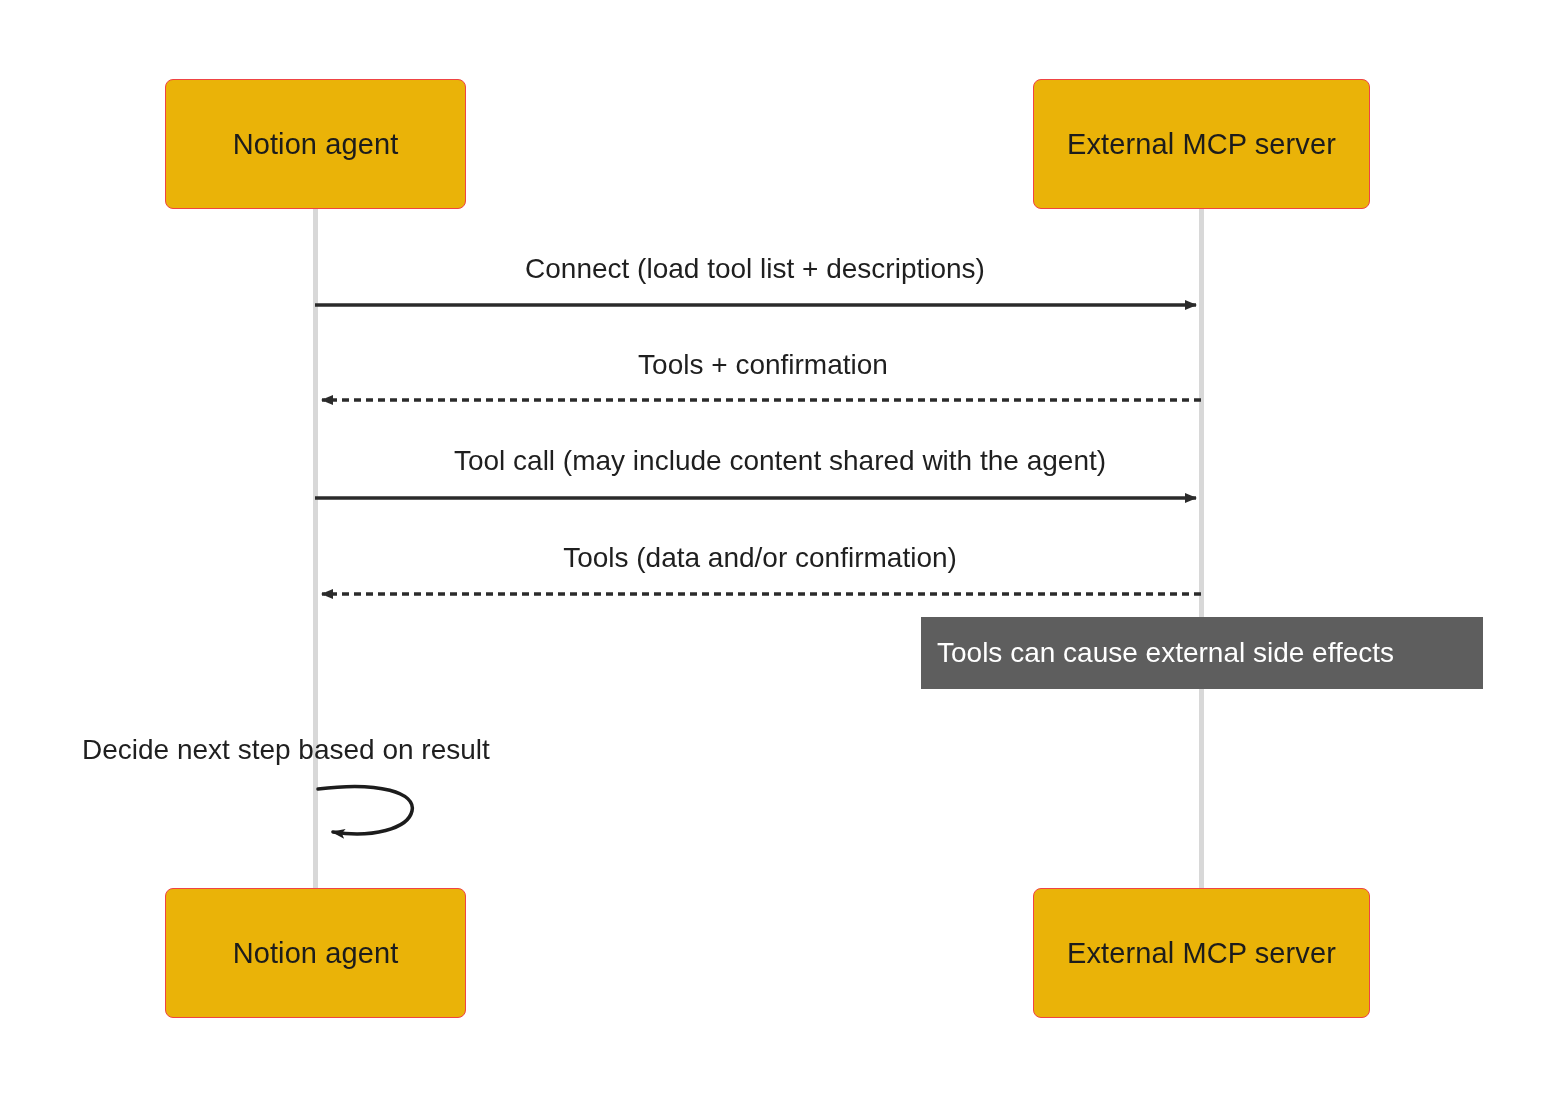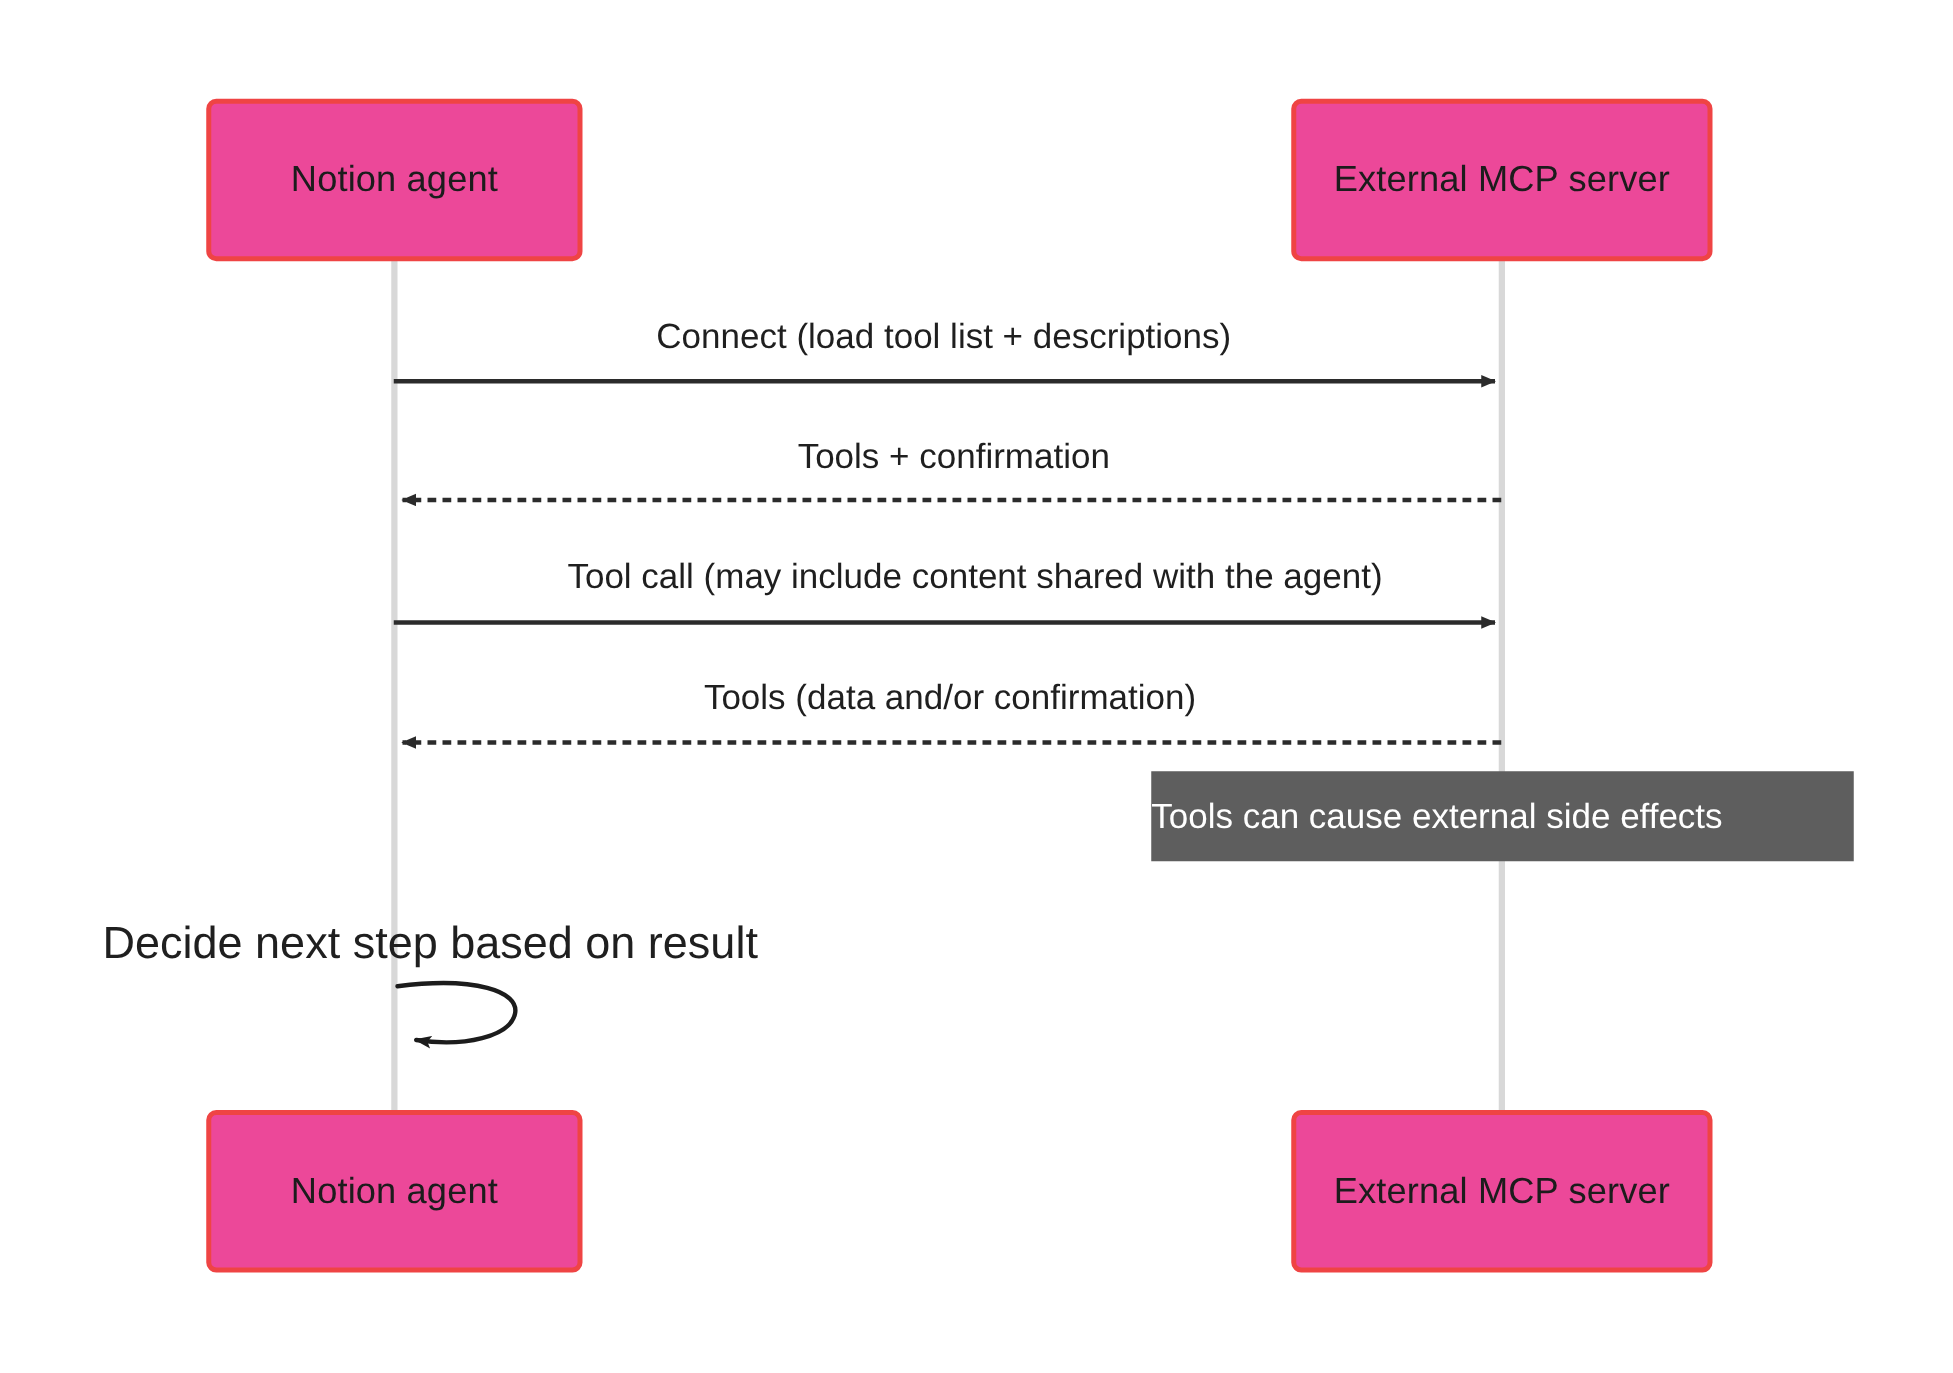--- a/index.html
+++ b/index.html
@@ -17,22 +17,22 @@
   }
   #diagram-canvas {
     position: absolute;
     top: 0; left: 0;
     width: 1562px;
     height: 1098px;
   }
   
   .participant-box {
     position: absolute;
-    background: #ec4899;
-    border: 4px solid #ef4444;
+    background: #eab308;
+    border: 1px solid #ef4444;
     border-radius: 8px;
     box-sizing: border-box;
     display: flex;
     align-items: center;
     justify-content: center;
   }
   .participant-label {
     font-size: 29px;
     color: #1c1c1c;
     letter-spacing: 0.1px;
@@ -51,30 +51,31 @@
     text-align: right;
     transform: translateX(-50%);
   }
   
   .note-box {
     position: absolute;
     background: #5e5e5e;
     box-sizing: border-box;
     display: flex;
     align-items: center;
+    padding-left: 16px;
   }
   .note-label {
     font-size: 28px;
     color: #ffffff;
     white-space: nowrap;
     line-height: 1;
   }
   .self-label {
     position: absolute;
-    font-size: 36px;
+    font-size: 28px;
     color: #1f1f1f;
     white-space: nowrap;
     line-height: 1;
   }
 </style>
 </head>
 <body>
 
 <svg id="diagram-canvas" viewBox="0 0 1562 1098" xmlns="http://www.w3.org/2000/svg">
   <defs>

